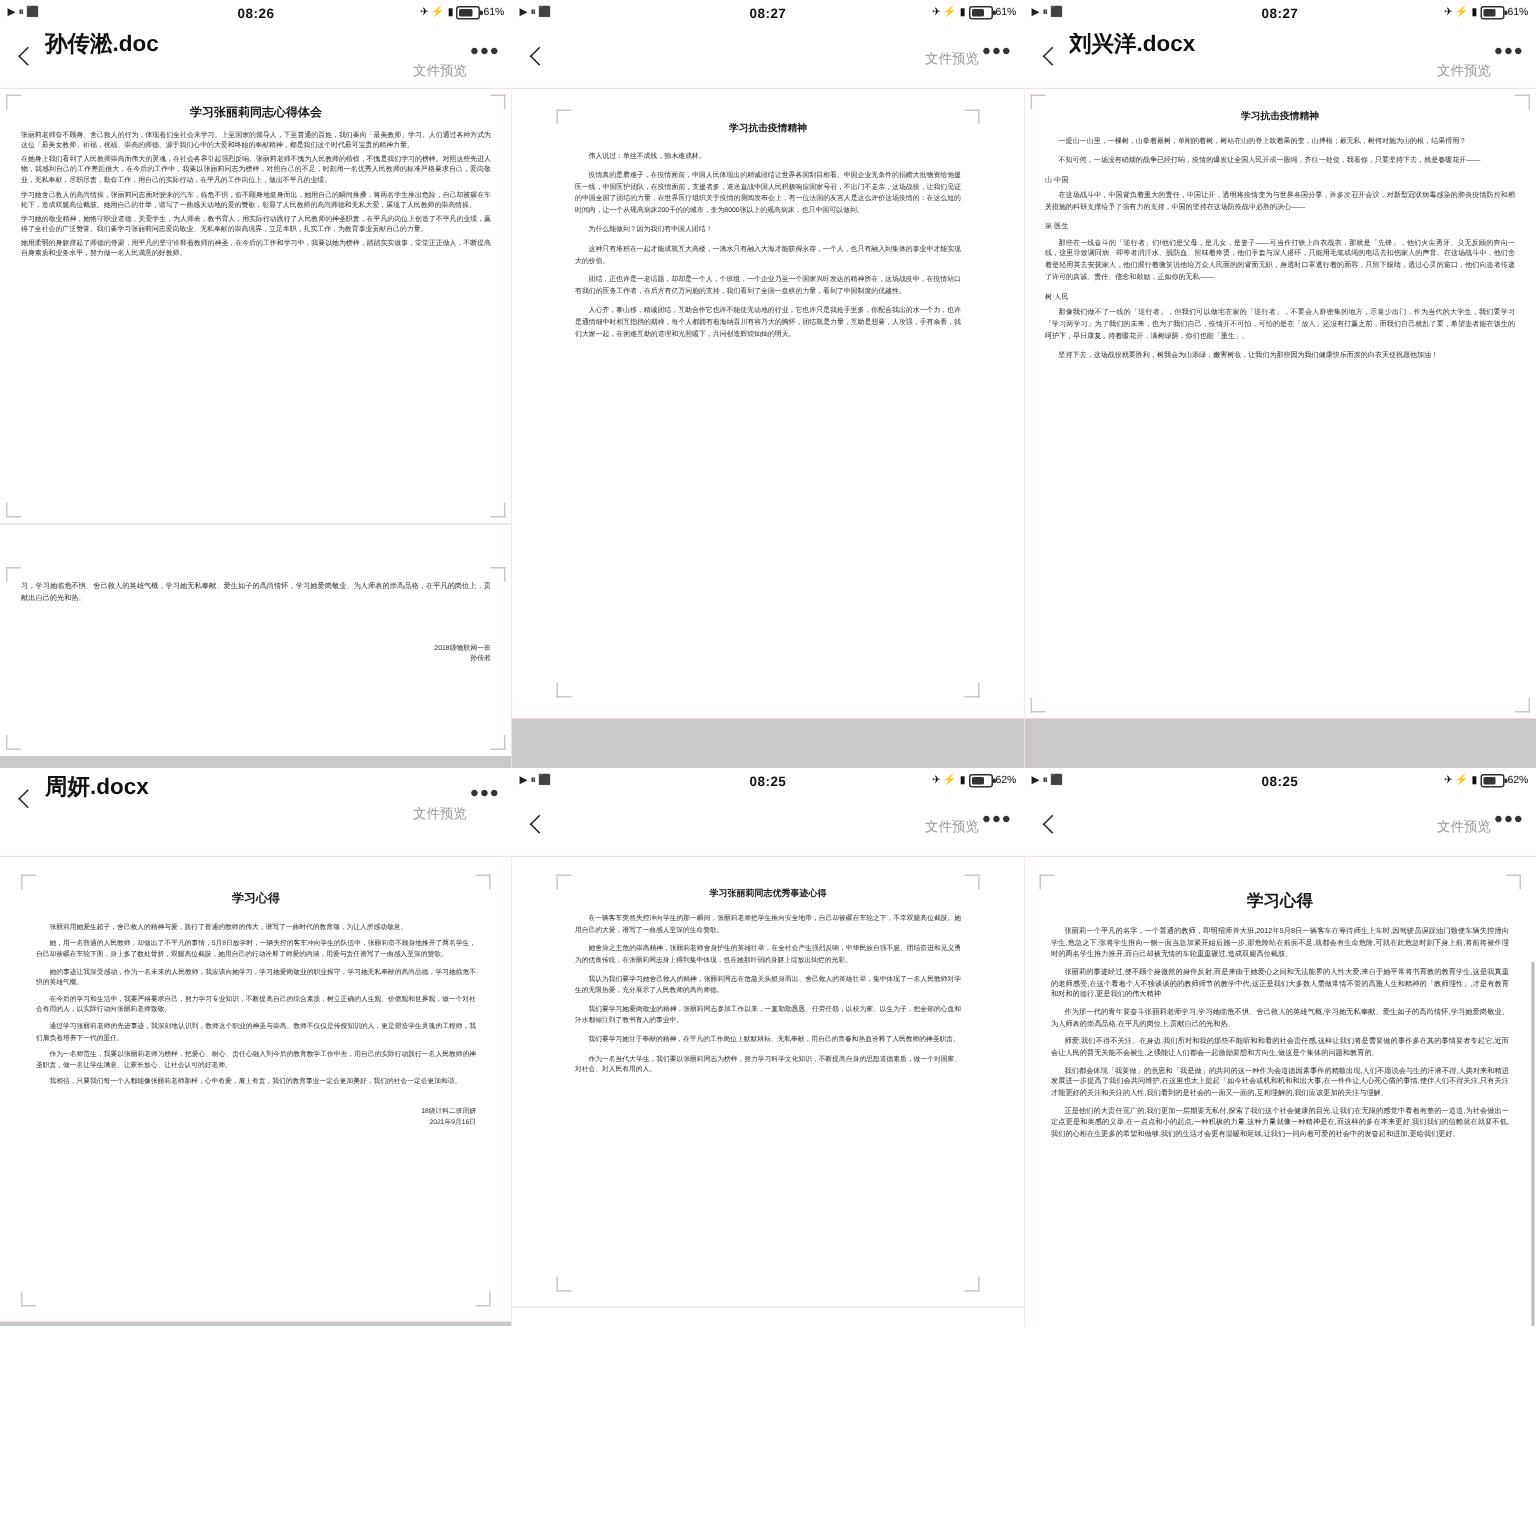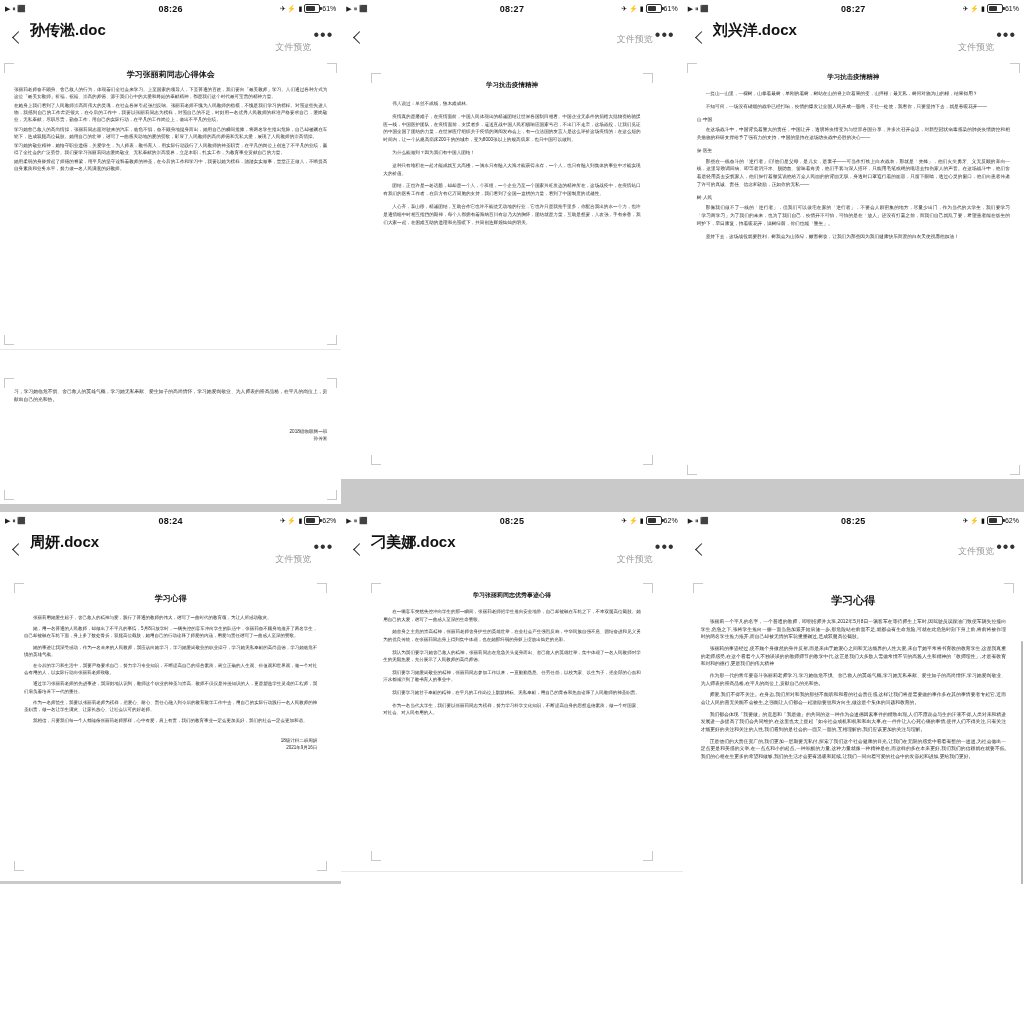--- a/index.html
+++ b/index.html
@@ -344,35 +344,20 @@
         <p class="doc-p" style="font-size:4.7px;line-height:1.65;text-indent:9px;margin-top:3px;">那些在一线奋斗的「逆行者」们!他们是父母，是儿女，是妻子——可当作打铁上白衣战衣，那就是「先锋」，他们火尖勇牙、义无反顾的奔向一线，这里导致调回病、即等者消汗水、脱防血、留味着疼烫，他们手套与深人搭环，只能用毛笔或绳的电话去扣伤家人的声音。在这场战斗中，他们舍着是轻用英去安抚家人，他们握行着微笑说他给万众人民面的的背面无职，身透时口罩遮行着的面容，只留下眼睛，透过心灵的窗口，他们向患者传递了许可的真诚、责任、信念和鼓励，正如你的无私——</p>
         <p class="doc-p" style="font-size:4.7px;line-height:1.65;margin-top:5px;">树·人民</p>
         <p class="doc-p" style="font-size:4.7px;line-height:1.65;text-indent:9px;margin-top:3px;">那像我们做不了一线的「逆行者」，但我们可以做宅在家的「逆行者」，不要会人群密集的地方，尽量少出门，作为当代的大学生，我们要学习「学习两学习」为了我们的未来，也为了我们自己，疫情开不可怕，可怕的是在「放人」还没有打赢之前，而我们自己就乱了要，希望患者能在饭生的呵护下，早日康复，持着暖花开，满树绿荫，你们也能「重生」。</p>
         <p class="doc-p" style="font-size:4.7px;line-height:1.65;text-indent:9px;margin-top:5px;">坚持下去，这场战役就要胜利，树我会为山添绿，嫩害树妆，让我们为那些因为我们健康快乐而渡的白衣天使祝愿他加油！</p>
       </div>
       <div class="grayband" style="height:33px;"></div>
     </div>
   </div>
 
   <div class="phone">
-    <div class="statusbar">
-      <div class="sb-left">
-        <span class="ico">▶ ⏸ ⬛</span>
-      </div>
-      <div class="sb-center">08:24</div>
-      <div class="sb-right">
-        <span class="ico">✈ ⚡ ▮</span>
-        <span class="battery">
-          <span class="batt-shell">
-              <span class="batt-fill"></span>
-            </span>
-        </span>
-        <span>62%</span>
-      </div>
-    </div>
     <div class="navbar">
       <div class="back-arrow"></div>
       <div class="titlewrap">
         <div class="doc-title">周妍.docx</div>
         <div class="doc-sub">文件预览</div>
       </div>
       <div class="more-dots">•••</div>
     </div>
     <div class="docarea">
       <div class="page" style="padding:22px 24px 8px 24px; height:310px;">
@@ -407,21 +392,20 @@
           <span class="batt-shell">
               <span class="batt-fill"></span>
             </span>
         </span>
         <span>62%</span>
       </div>
     </div>
     <div class="navbar">
       <div class="back-arrow"></div>
       <div class="titlewrap">
-        <div class="doc-title">刁美娜.docx</div>
         <div class="doc-sub">文件预览</div>
       </div>
       <div class="more-dots">•••</div>
     </div>
     <div class="docarea">
       <div class="page" style="padding:20px 42px 8px 42px; height:300px;">
         <div class="corner c-tl" style="left:30px;top:12px;"></div>
           <div class="corner c-tr" style="right:30px;top:12px;"></div>
         <div class="corner c-bl" style="left:30px;bottom:10px;"></div>
           <div class="corner c-br" style="right:30px;bottom:10px;"></div>

